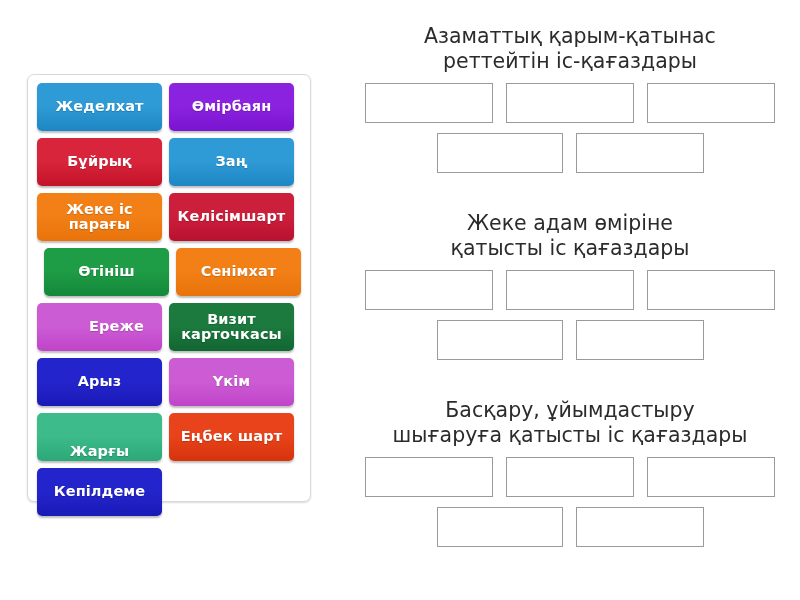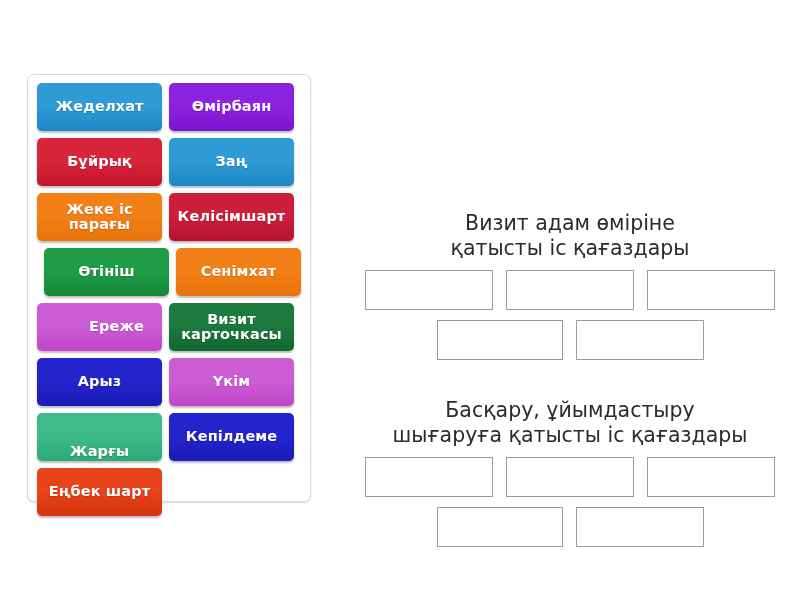--- a/index.html
+++ b/index.html
@@ -149,33 +149,48 @@
       </div>
       <div class="tile" style="background: linear-gradient(rgb(36, 36, 204) 0%, rgb(36, 36, 204) 48%, rgb(26, 26, 184) 100%);">
         <span>Арыз</span>
       </div>
       <div class="tile" style="background: linear-gradient(rgb(204, 92, 212) 0%, rgb(204, 92, 212) 48%, rgb(192, 68, 201) 100%);">
         <span>Үкім</span>
       </div>
       <div class="tile" style="background: linear-gradient(rgb(61, 187, 138) 0%, rgb(61, 187, 138) 48%, rgb(45, 168, 120) 100%); align-items: flex-end;">
         <span>Жарғы</span>
       </div>
+      <div class="tile" style="background: linear-gradient(rgb(232, 67, 26) 0%, rgb(232, 67, 26) 48%, rgb(214, 51, 13) 100%);">
+        <span>Еңбек шарт</span>
+      </div>
       <div class="tile" style="background: linear-gradient(rgb(36, 36, 204) 0%, rgb(36, 36, 204) 48%, rgb(26, 26, 184) 100%);">
         <span>Кепілдеме</span>
       </div>
-      <div class="tile" style="background: linear-gradient(rgb(232, 67, 26) 0%, rgb(232, 67, 26) 48%, rgb(214, 51, 13) 100%);">
-        <span>Еңбек шарт</span>
-      </div>
-
-    </div>
-  </div>
-
+
+    </div>
+  </div>
+
+  <div class="category cat-1">
+    <h2 class="category-title">Азаматтық қарым-қатынас
+реттейтін іс-қағаздары</h2>
+    <div class="dropzone-rows">
+      <div class="dz-row row-top">
+        <div class="dropzone dz-w1"></div>
+        <div class="dropzone dz-w2"></div>
+        <div class="dropzone dz-w3"></div>
+      </div>
+      <div class="dz-row row-bottom">
+        <div class="dropzone dz-w4"></div>
+        <div class="dropzone dz-w5"></div>
+      </div>
+    </div>
+  </div>
 
   <div class="category cat-2">
-    <h2 class="category-title">Визит адам өміріне
+    <h2 class="category-title">Жеке адам өміріне
 қатысты іс қағаздары</h2>
     <div class="dropzone-rows">
       <div class="dz-row row-top">
         <div class="dropzone dz-w1"></div>
         <div class="dropzone dz-w2"></div>
         <div class="dropzone dz-w3"></div>
       </div>
       <div class="dz-row row-bottom">
         <div class="dropzone dz-w4"></div>
         <div class="dropzone dz-w5"></div>

